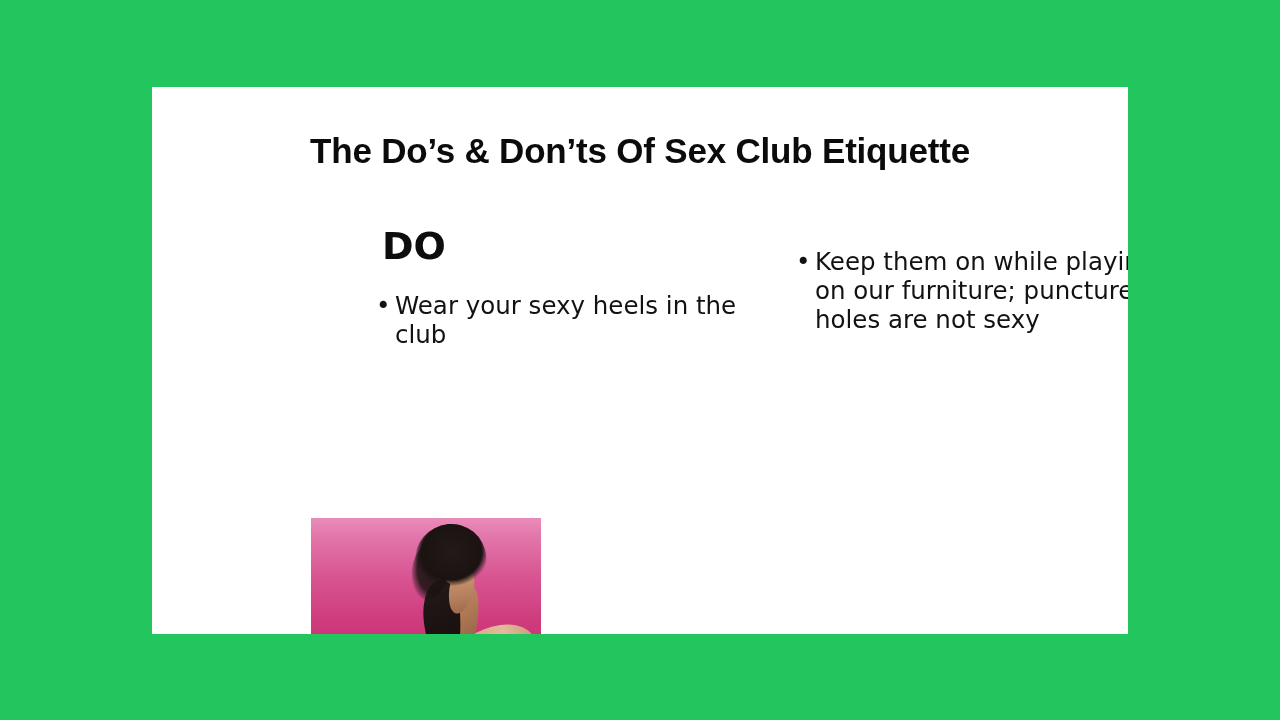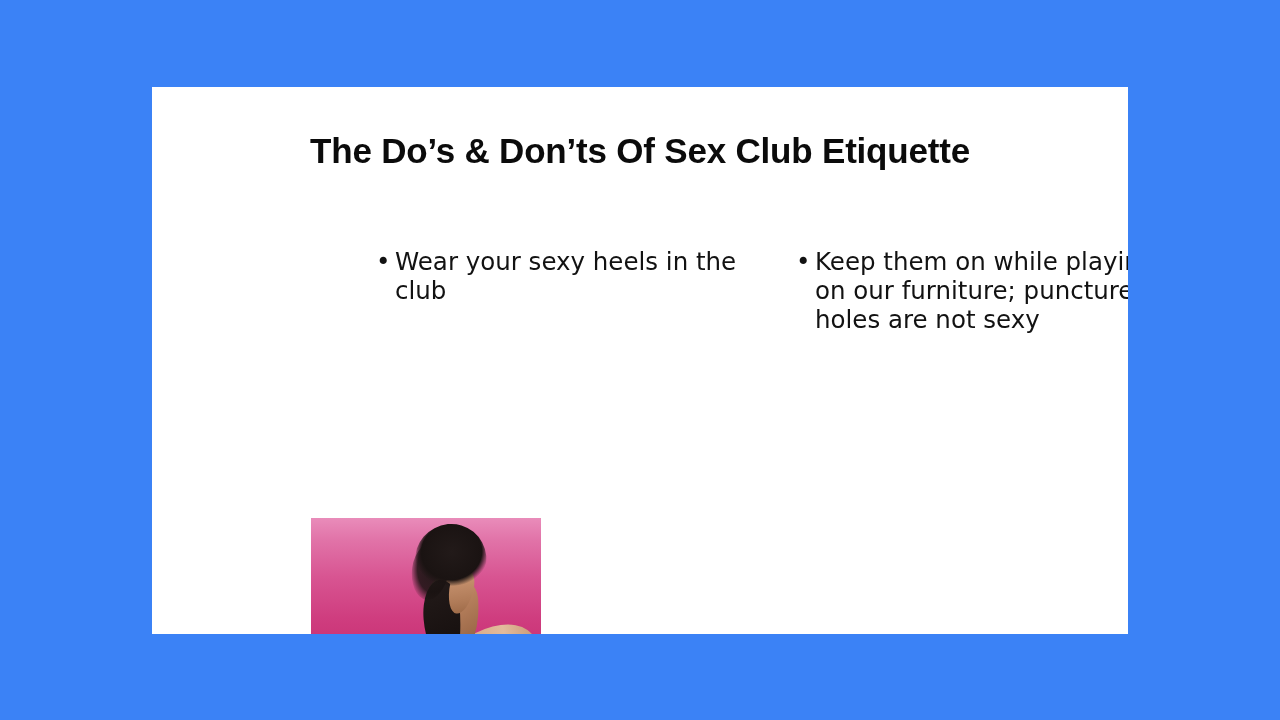--- a/index.html
+++ b/index.html
@@ -11,21 +11,21 @@
     overflow: hidden;
   }
   body {
     font-family: "DejaVu Sans", sans-serif;
   }
 
   #viewport {
     position: relative;
     width: 1280px;
     height: 720px;
-    background: #3b82f6;
+    background: #22c55e;
   }
 
   
   #slide {
     position: absolute;
     left: 152px;
     top: 87px;
     width: 976px;
     height: 547px;
     background: #ffffff;
@@ -173,20 +173,21 @@
 <body>
 
 <div id="viewport">
 
   <div id="slide">
 
     <div id="slide-title">The Do’s &amp; Don’ts Of Sex Club Etiquette</div>
 
     <div class="column" id="column-do">
 
+      <div class="column-heading">DO</div>
 
       <ul class="bullet-list">
         <li class="bullet-item">
           <span class="bullet-dot">•</span>
           <span>Wear your sexy heels in the club</span>
         </li>
       </ul>
 
       <div class="photo" id="photo-heels">
         <div class="pink-scene">

